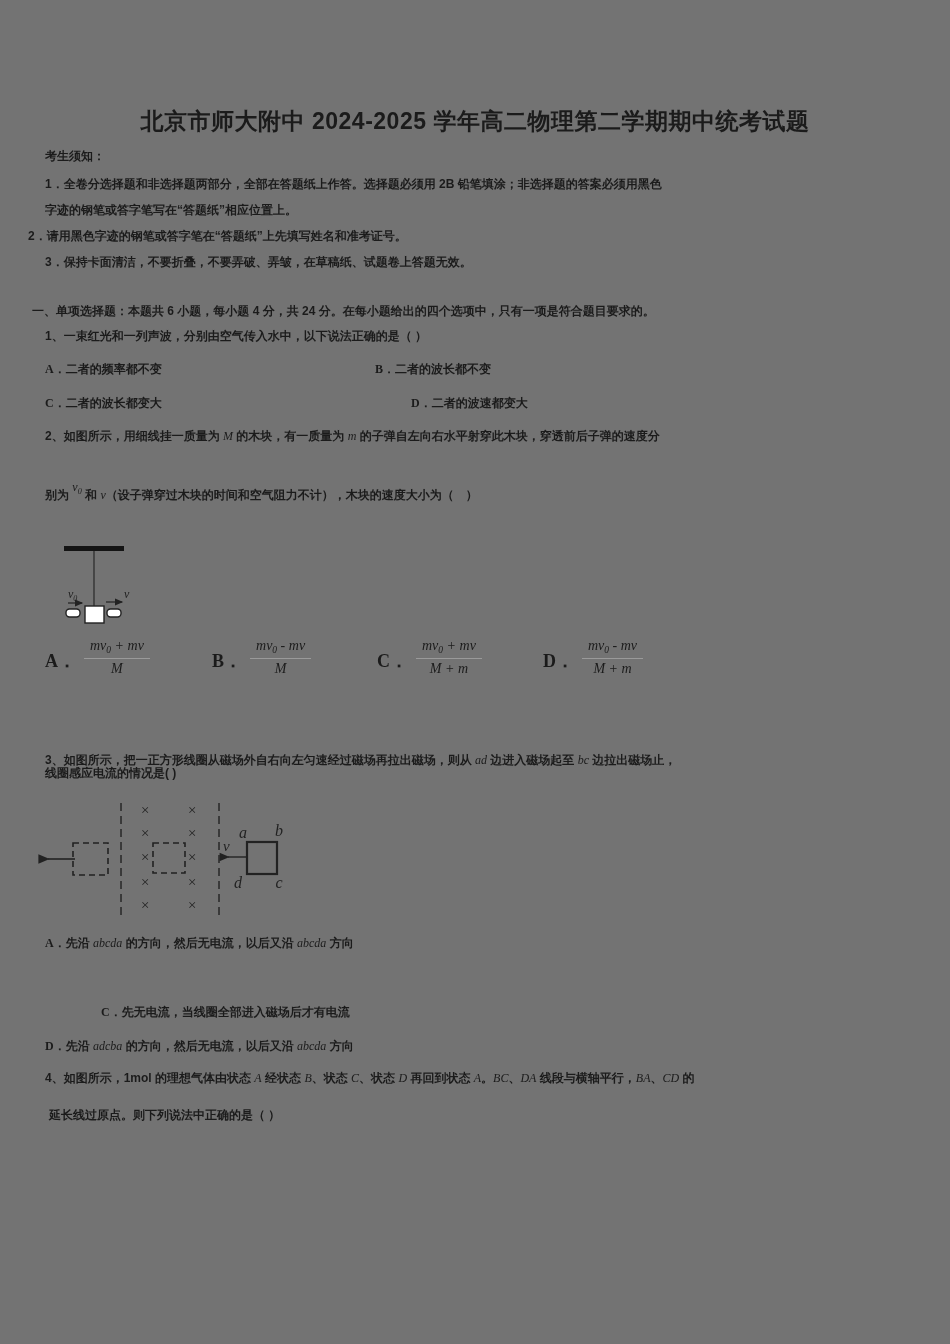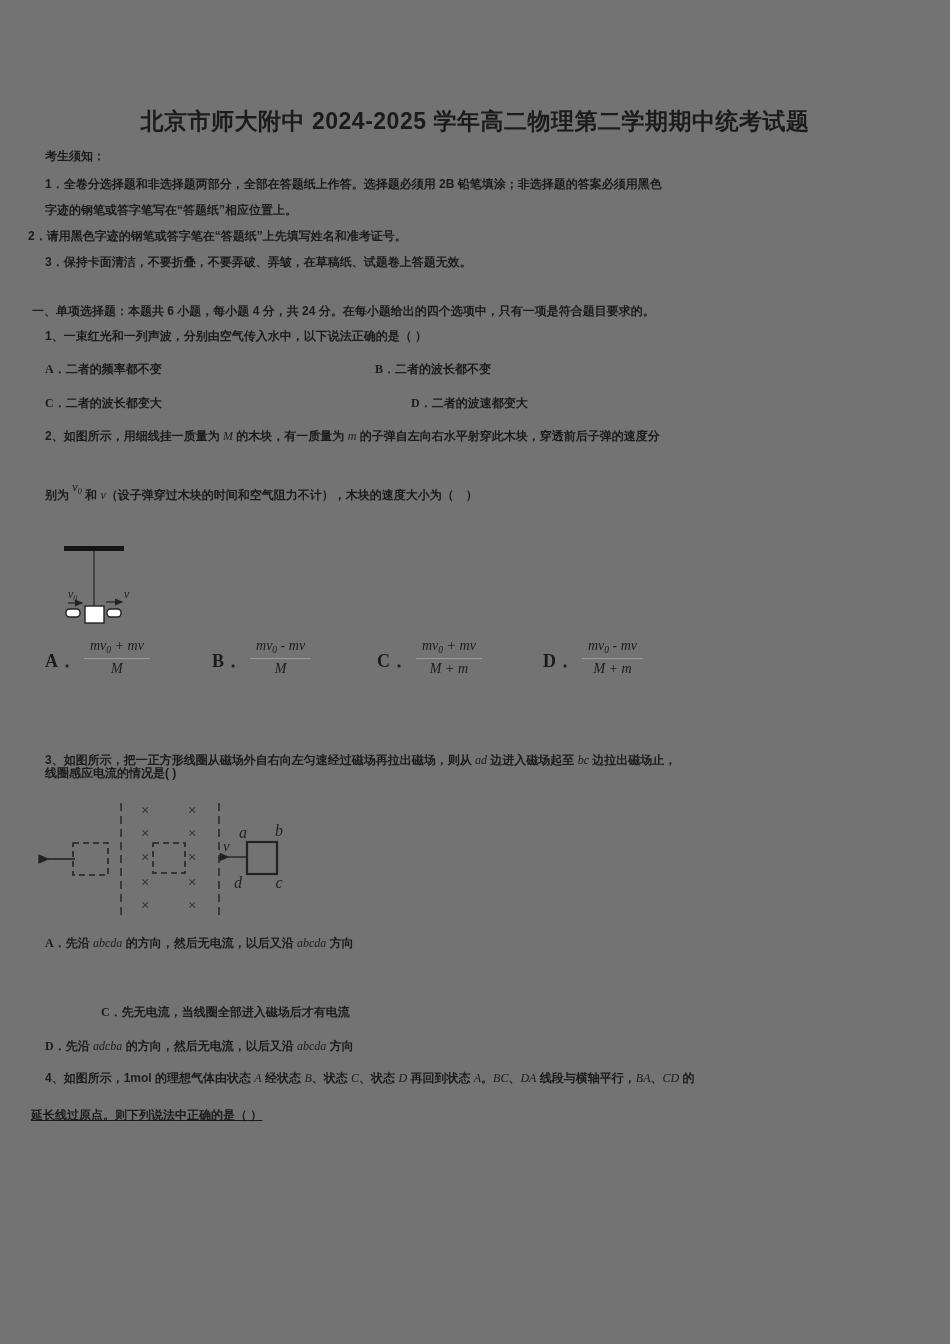--- a/index.html
+++ b/index.html
@@ -129,15 +129,15 @@
     <text x="239" y="38" font-size="16" text-anchor="middle">b</text>
     <text x="198" y="90" font-size="16" text-anchor="middle">d</text>
     <text x="239" y="90" font-size="16" text-anchor="middle">c</text>
   </svg>
 
   <div class="line" style="left:45px;top:935px;text-align:center;"><span class="bsf">A．</span><span>先沿 </span><span class="it">abcda</span><span> 的方向，然后无电流，以后又沿 </span><span class="it">abcda</span><span> 方向</span></div>
   <div class="line" style="left:61px;top:1004px;margin-left:40px;"><span class="bsf">C．</span><span>先无电流，当线圈全部进入磁场后才有电流</span></div>
   <div class="line" style="left:45px;top:1038px;"><span class="bsf">D．</span><span>先沿 </span><span class="it">adcba</span><span> 的方向，然后无电流，以后又沿 </span><span class="it">abcda</span><span> 方向</span></div>
 
   <div class="line" style="left:45px;top:1070px;"><span>4、如图所示，1mol 的理想气体由状态 </span><span class="it">A</span><span> 经状态 </span><span class="it">B</span><span>、状态 </span><span class="it">C</span><span>、状态 </span><span class="it">D</span><span> 再回到状态 </span><span class="it">A</span><span>。</span><span class="it">BC</span><span>、</span><span class="it">DA</span><span> 线段与横轴平行，</span><span class="it">BA</span><span>、</span><span class="it">CD</span><span> 的</span></div>
-  <div class="line" style="left:31px;top:1107px;text-decoration:underline;">延长线过原点。则下列说法中正确的是（      ）</div>
+  <div class="line" style="left:49px;top:1107px;">延长线过原点。则下列说法中正确的是（      ）</div>
 
 </div>
 
 </body></html>

